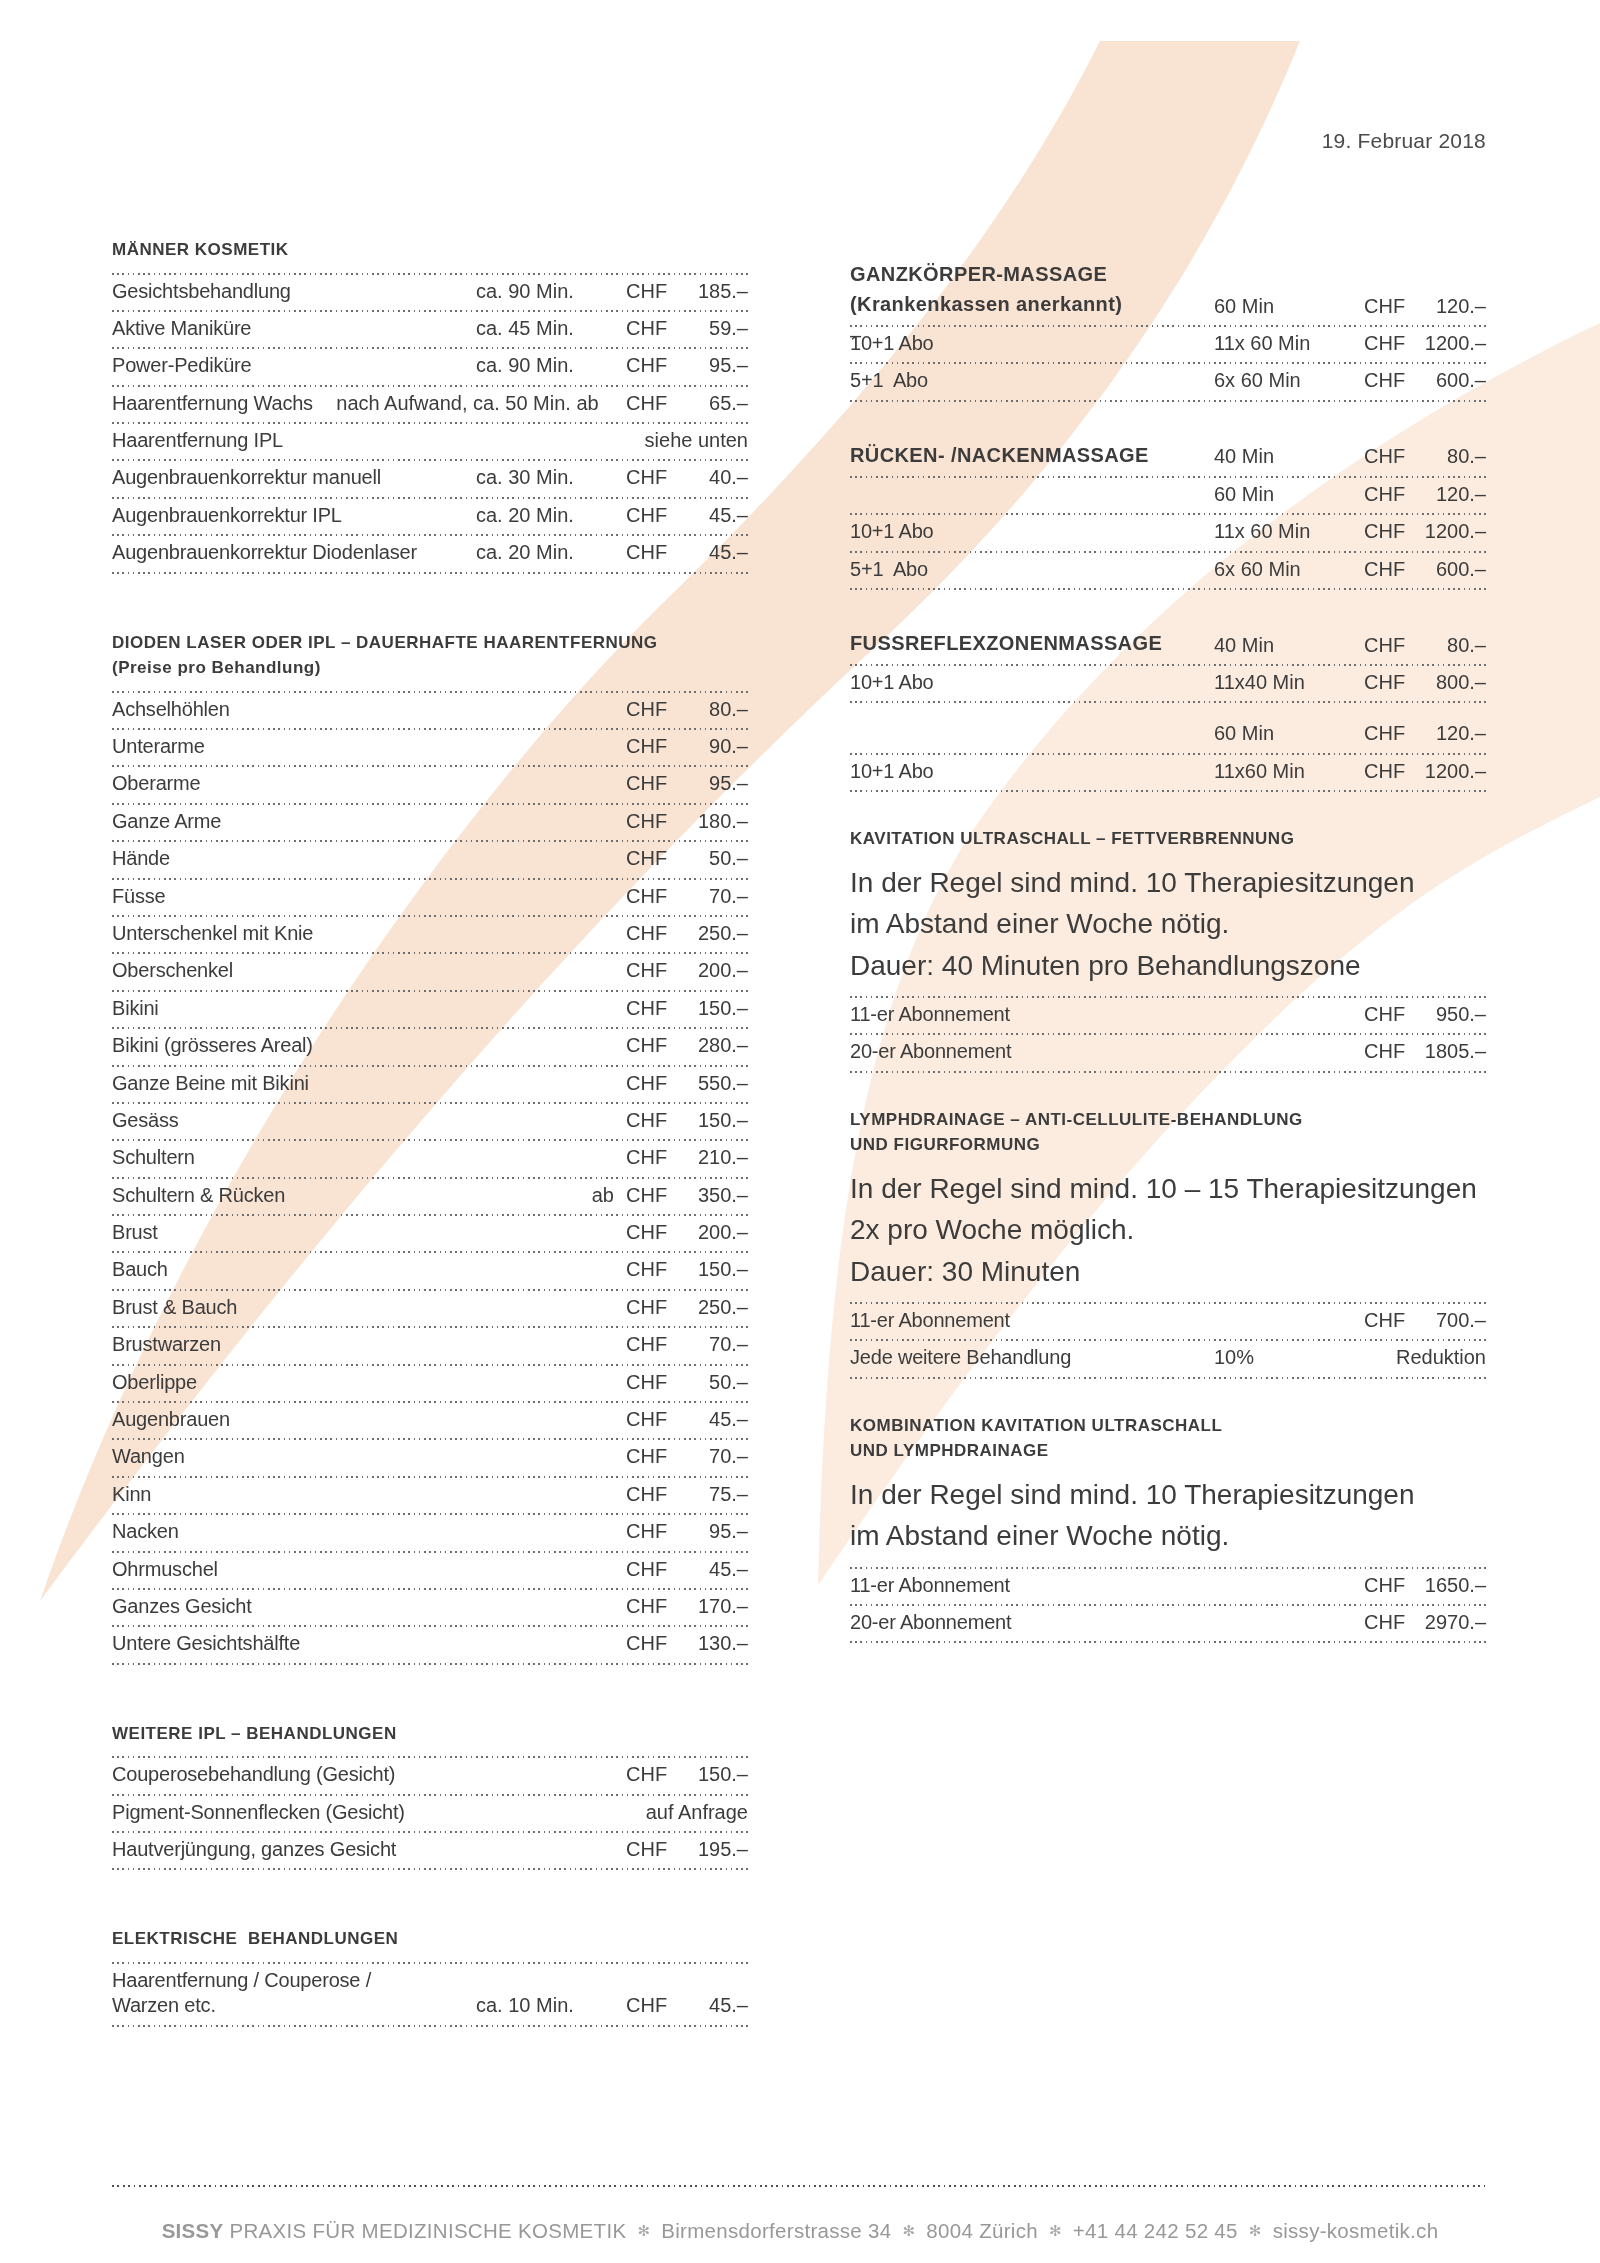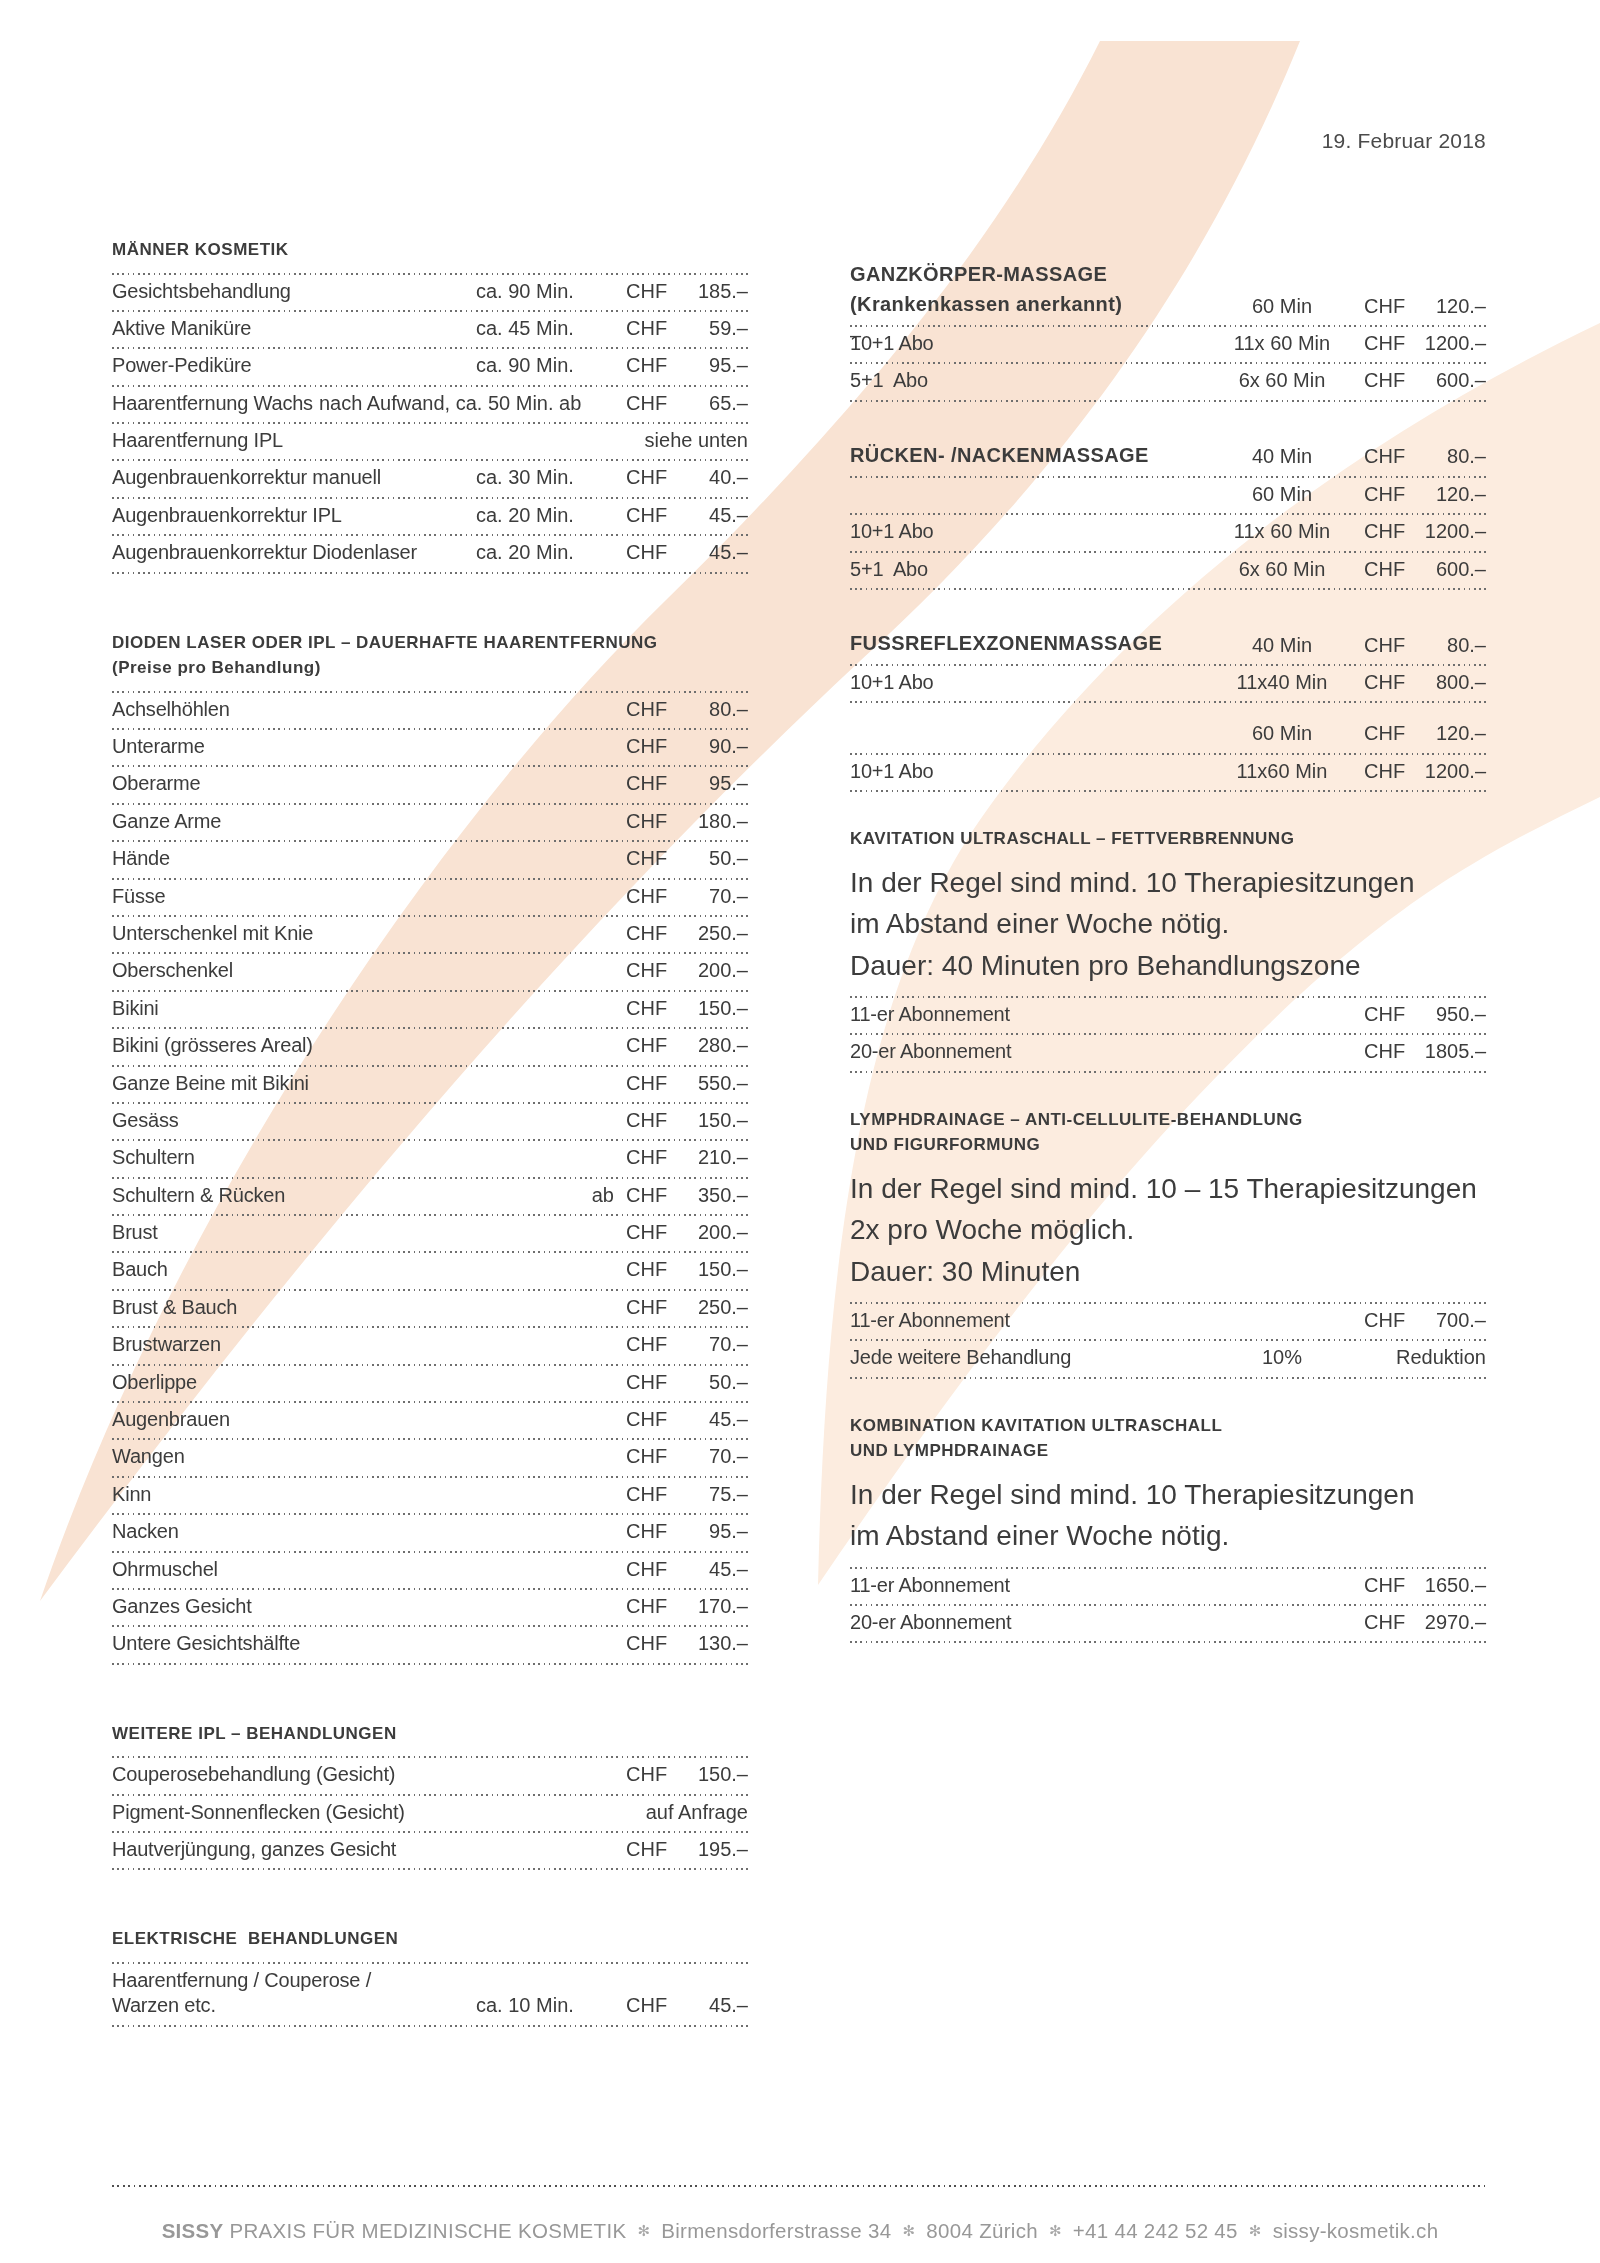--- a/index.html
+++ b/index.html
@@ -16,22 +16,22 @@
   .sec-h{font-weight:700;font-size:17px;line-height:1.5;letter-spacing:.5px;margin-bottom:10px;}
   .notes{margin:4px 0 10px;}
   .note{font-size:28px;line-height:1.48;}
   .dot{height:2px;background:repeating-linear-gradient(90deg,#6e6e6e 0 1.6px,transparent 1.6px 5.2px);}
   .row{display:grid;grid-template-columns:1fr 150px 54px 68px;align-items:end;
        padding:4px 0 6px;font-size:20px;line-height:1.27;}
   .row.wide{grid-template-columns:auto 1fr 54px 68px;}
   .row.gap{margin-top:14px;}
   .row .name{letter-spacing:-0.2px;padding-right:6px;}
   .row .dur{white-space:nowrap;}
-  .col.right .row .dur{text-align:center;padding-right:14px;}
-  .row.wide .dur{text-align:left;padding-right:10px;}
+  .col.right .row .dur{text-align:left;padding-right:14px;}
+  .row.wide .dur{text-align:center;padding-right:10px;}
   .row .dur.pfx{text-align:right;padding-right:12px;}
   .row .chf{white-space:nowrap;}
   .row .amt{text-align:right;white-space:nowrap;}
   .row .rt{grid-column:3/5;text-align:right;white-space:nowrap;}
   .row.hrow .name{font-weight:700;letter-spacing:.4px;line-height:1.5;}
   .stray{height:0;position:relative;}
   .stray span{position:absolute;top:-3px;left:0;font-size:20px;color:#3c3c3c;}
   .footer-line{position:absolute;left:112px;width:1376px;top:2144px;height:2.4px;
        background:repeating-linear-gradient(90deg,#4f4f4f 0 1.8px,transparent 1.8px 5.4px);}
   .footer{position:absolute;left:0;right:0;top:2178px;text-align:center;color:#989898;

